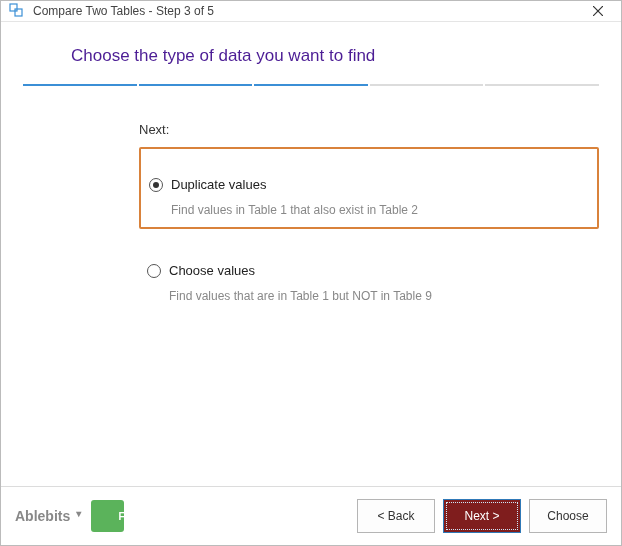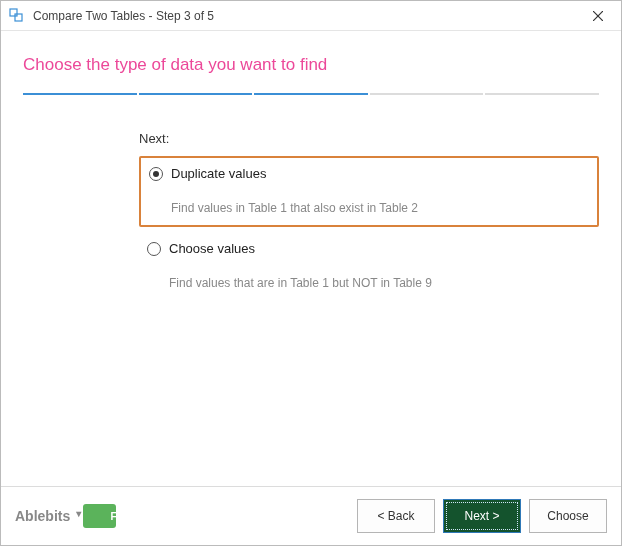--- a/index.html
+++ b/index.html
@@ -8,21 +8,21 @@
       font-size: 13px;
       color: #333;
       background: #fff;
       width: 622px;
       height: 546px;
       border: 1px solid #bbb;
       display: flex;
       flex-direction: column;
     }
     .titlebar {
-      height: 30px;
+      height: 21px;
       display: flex;
       align-items: center;
       padding: 0 8px;
       border-bottom: 1px solid #e5e5e5;
     }
     .titlebar .app-icon {
       width: 16px; height: 16px;
       margin-right: 8px;
       display: flex; align-items: center; justify-content: center;
     }
@@ -34,22 +34,23 @@
       font-size: 14px; color: #333;
     }
     .content {
       flex: 1;
       padding: 24px 22px 0 22px;
       display: flex;
       flex-direction: column;
     }
     .heading {
       font-size: 17px;
-      color: #ec4899;
+      color: #4c1d95;
       margin-bottom: 18px;
+      margin-left: 48px;
     }
     .progress {
       display: flex;
       gap: 2px;
       margin-bottom: 36px;
     }
     .progress .seg {
       flex: 1;
       height: 2px;
       background: #dcdcdc;
@@ -68,76 +69,77 @@
       border-radius: 2px;
       margin-bottom: 6px;
     }
     .option.highlighted {
       border: 2px solid #d9823b;
     }
     .option-row {
       display: flex;
       align-items: center;
       gap: 8px;
+      margin-top: 20px;
     }
     .radio {
       width: 14px; height: 14px;
       border: 1px solid #555;
       border-radius: 50%;
       display: flex; align-items: center; justify-content: center;
       background: #fff;
     }
     .radio.checked::after {
       content: "";
       width: 6px; height: 6px;
       background: #333;
       border-radius: 50%;
     }
     .option-title { font-size: 13px; color: #222; }
     .option-desc {
       font-size: 12px;
       color: #888;
       margin-left: 22px;
-      margin-top: 20px;
+      margin-top: 11px;
     }
     .footer {
       border-top: 1px solid #dcdcdc;
       padding: 12px 14px;
       display: flex;
       align-items: center;
     }
     .brand {
       display: flex; gap: 6px;
       color: #888; font-size: 14px; font-weight: 600;
     }
     .brand .chev { font-size: 10px; color: #888; }
     .help-badge {
-      margin-left: 2px;
-      width: 20px; height: 24px;
+      margin-left: 10px;
+      width: 20px; height: 32px;
       background: #5bb35b;
       border-radius: 3px;
       color: #fff;
       font-size: 10px;
       font-weight: bold;
       display: flex; align-items: center; justify-content: center; padding-left: 33px;
     }
     .footer .spacer { flex: 1; }
     .btn {
       min-width: 78px;
       height: 34px;
       border: 1px solid #b5b5b5;
       background: #fdfdfd;
       font-size: 12px;
       color: #333;
       margin-left: 8px;
       display: flex; align-items: center; justify-content: center;
       cursor: pointer;
     }
     .btn.primary {
-      background: #14532d;
+      background: #7f1d1d;
       border-color: #2f79b8;
       color: #fff;
       outline: 1px dotted #cfe6f8;
       outline-offset: -4px;
     }
   </style>
 </head>
 <body>
 
 <div class="titlebar">

